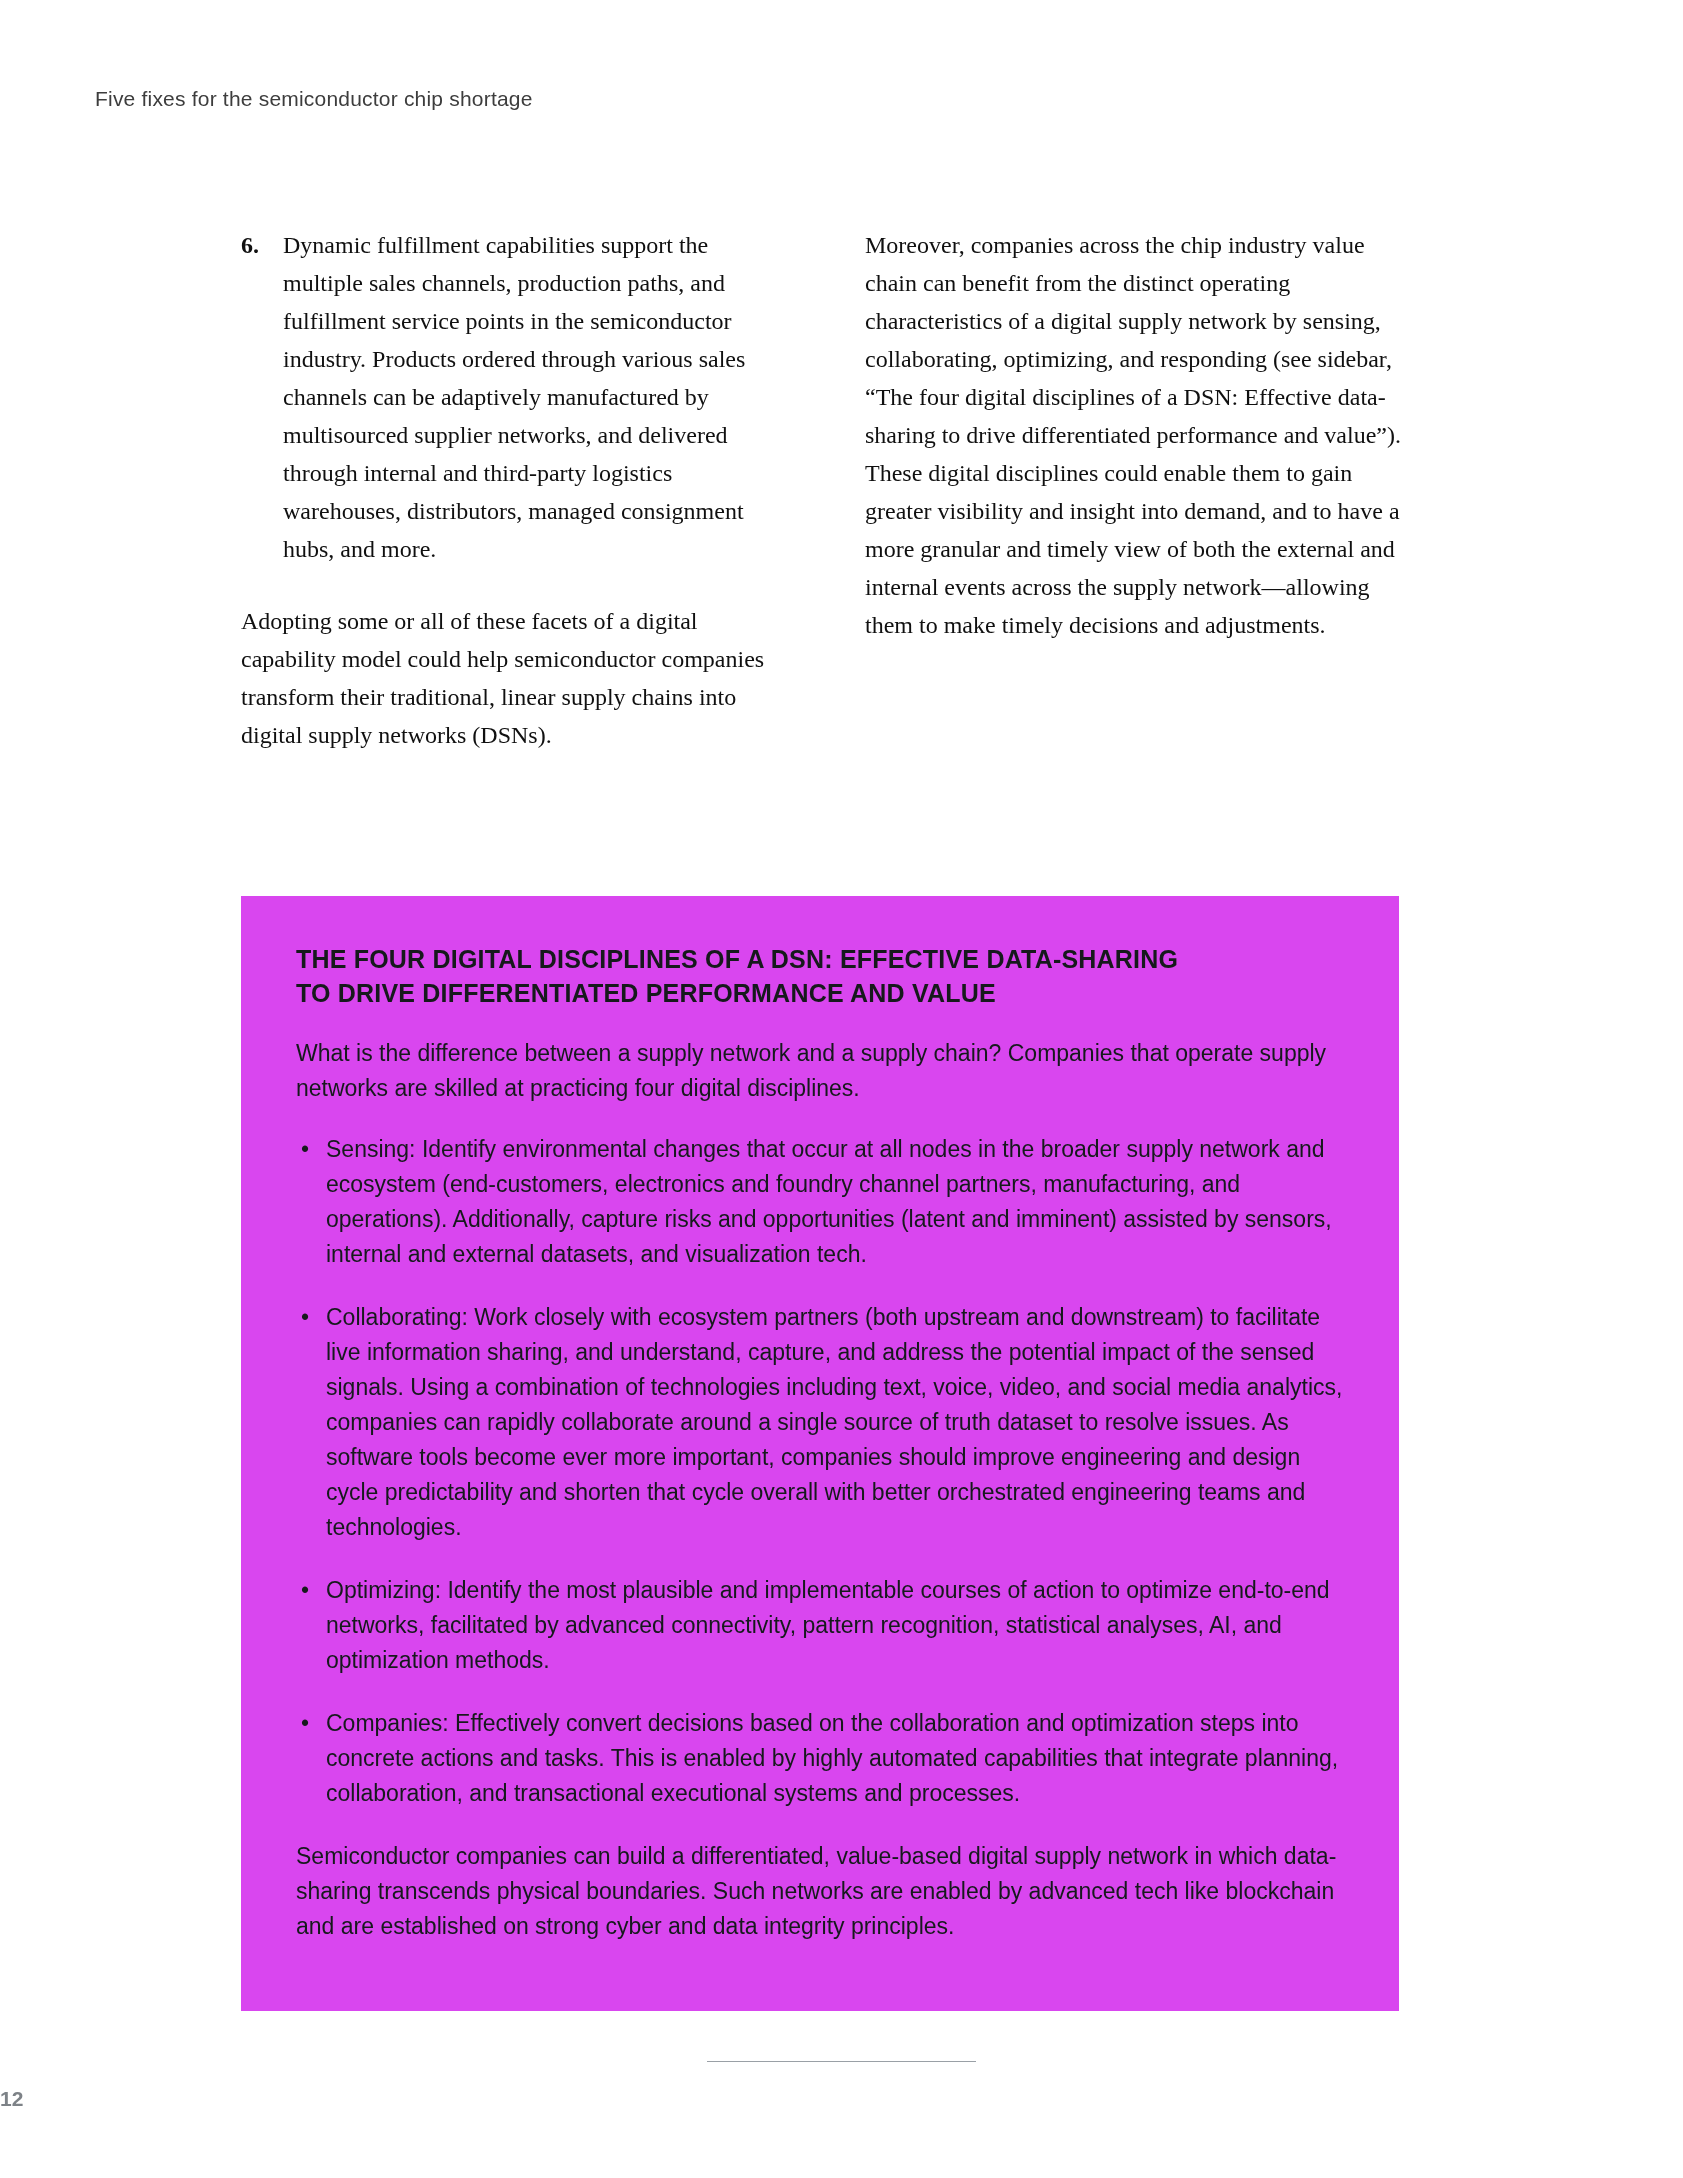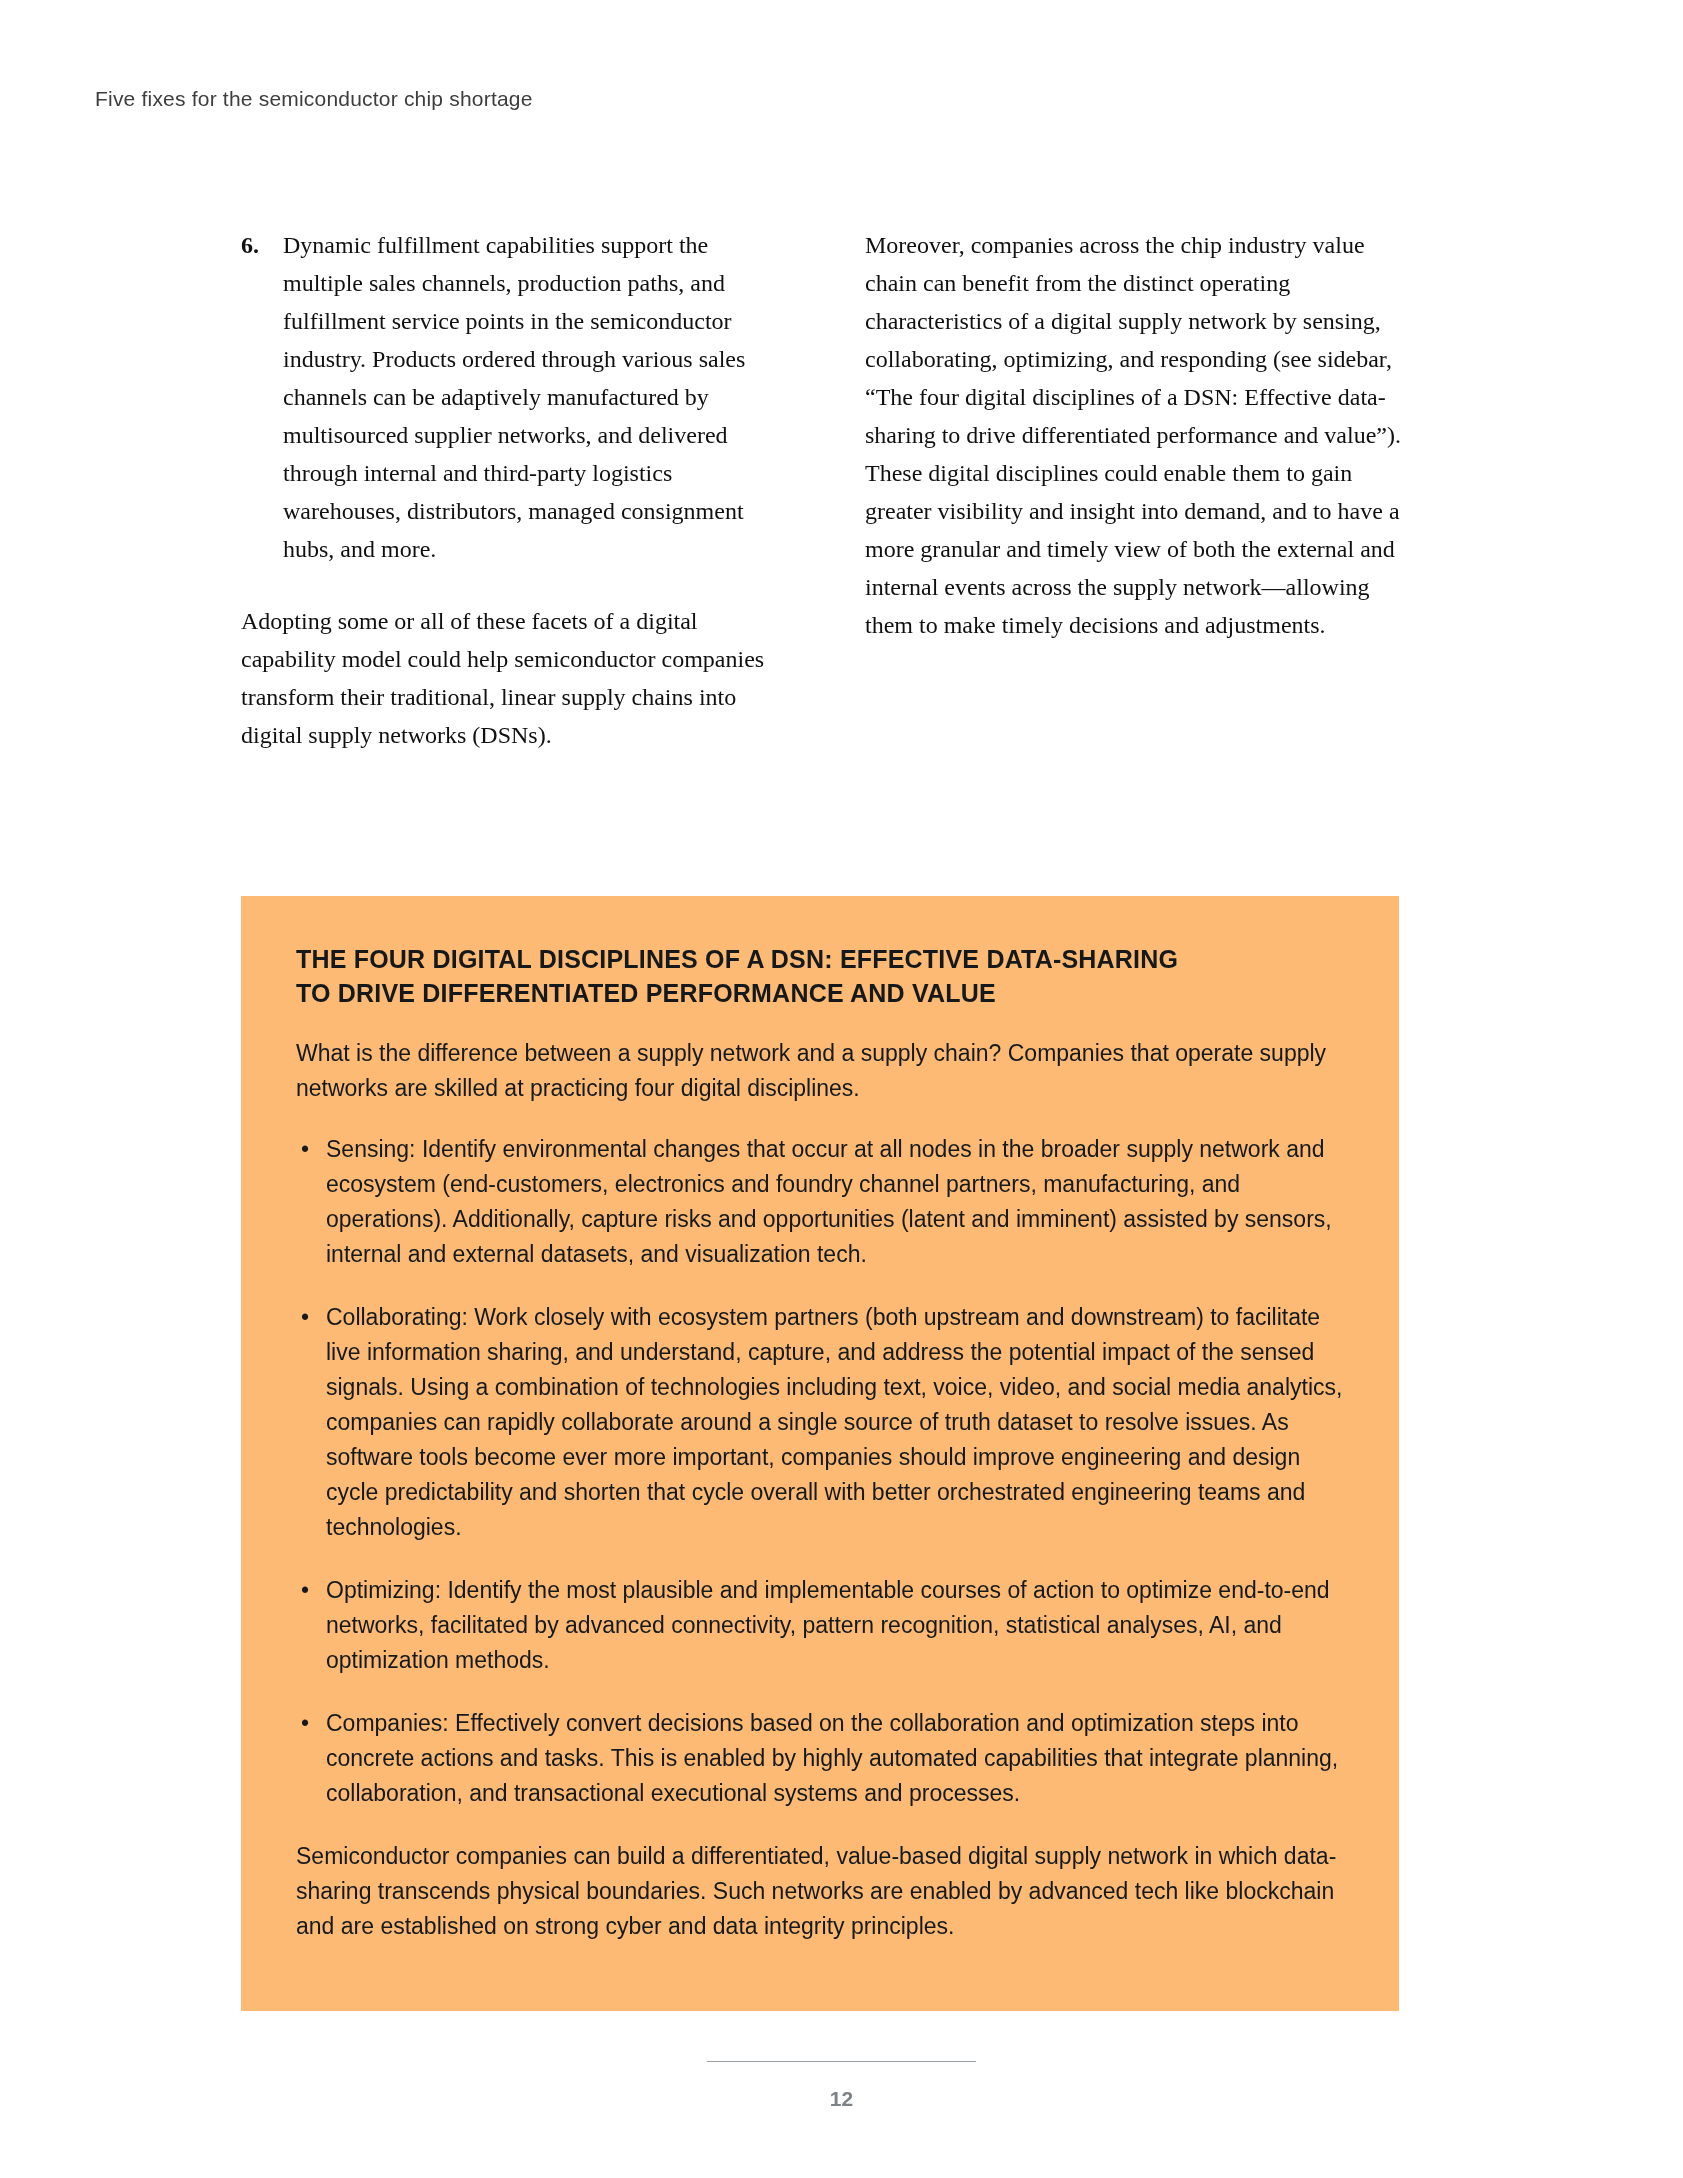--- a/index.html
+++ b/index.html
@@ -70,21 +70,21 @@
   .para-gap {
     margin-top: 34px;
   }
 
   
   .sidebar-box {
     position: absolute;
     left: 241px;
     top: 896px;
     width: 1158px;
-    background: #fdba74;
+    background: #d946ef;
     padding: 46px 55px 51px 55px;
     box-sizing: border-box;
   }
   .sidebar-title {
     font-family: "Liberation Sans", sans-serif;
     font-weight: bold;
     font-size: 25px;
     line-height: 34px;
     letter-spacing: 0.2px;
     color: #16191c;
@@ -137,21 +137,21 @@
     top: 2061px;
     width: 269px;
     height: 1px;
     background: #9aa0a6;
   }
   .page-number {
     position: absolute;
     left: 0;
     top: 2087px;
     width: 1683px;
-    text-align: center;
+    text-align: left;
     font-family: "Liberation Sans", sans-serif;
     font-size: 21px;
     font-weight: bold;
     color: #7d8287;
   }
 </style>
 </head>
 <body>
 
 <div class="page">

